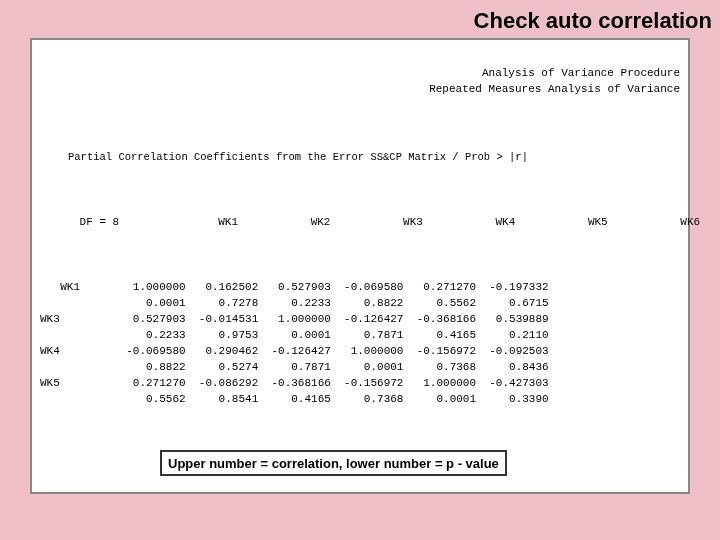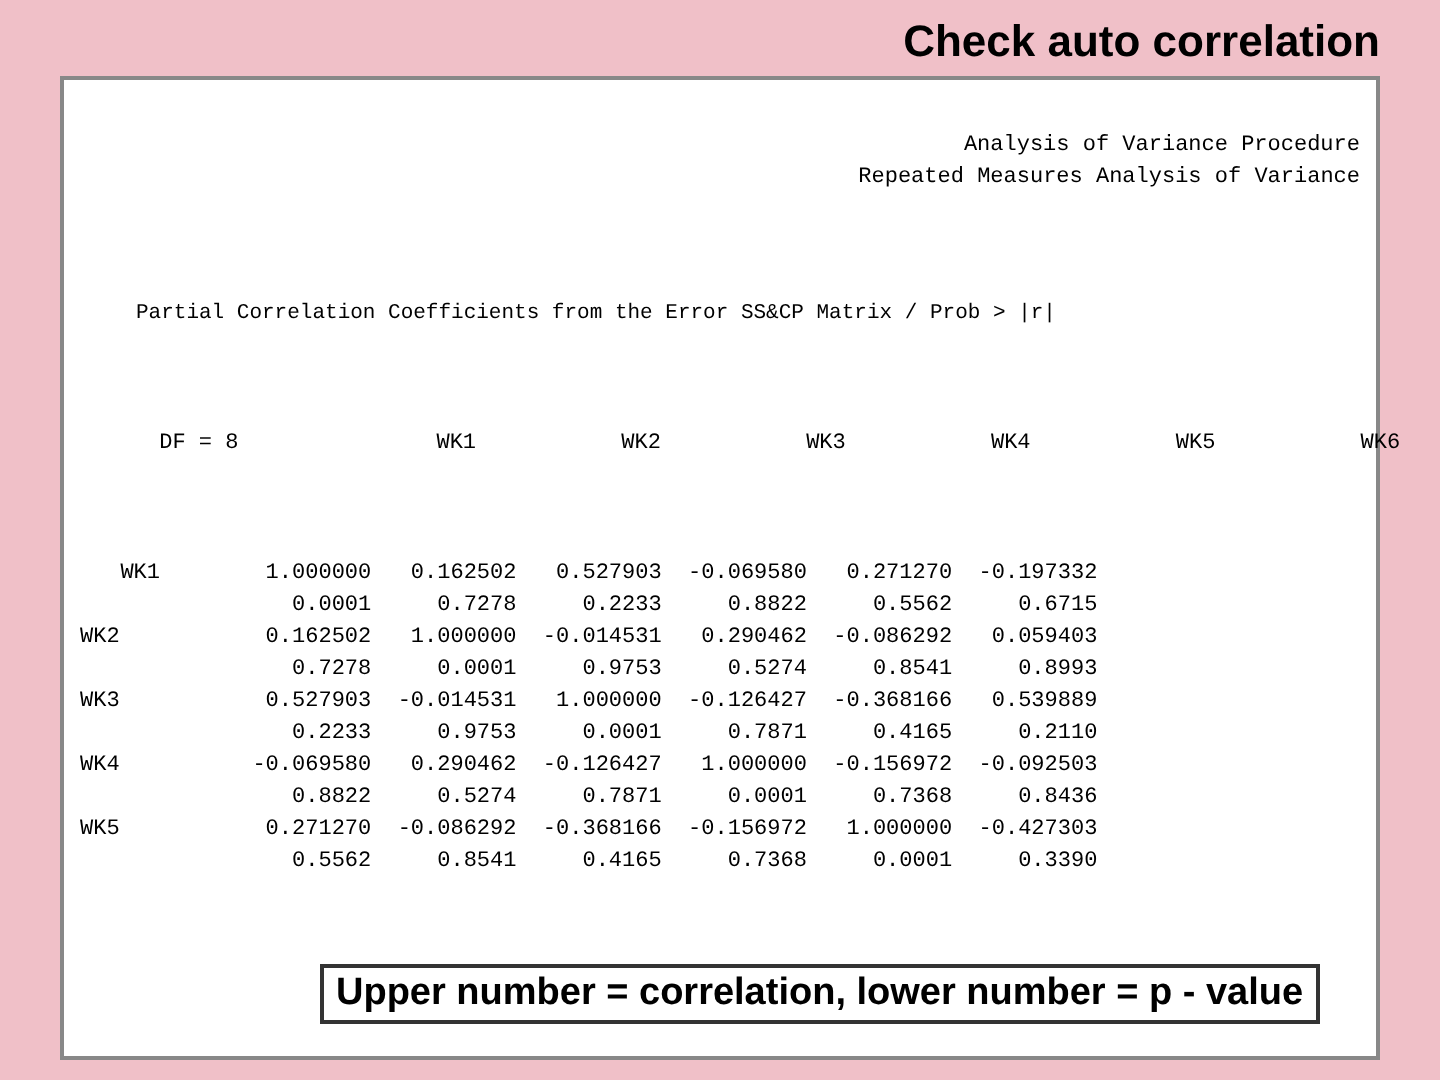--- a/index.html
+++ b/index.html
@@ -9,21 +9,21 @@
       background: #f0c0c8;
       font-family: Arial, sans-serif;
       position: relative;
       overflow: hidden;
     }
     .title {
       text-align: right;
       font-size: 22px;
       font-weight: bold;
       color: #000;
-      padding: 8px 30px 4px 0;
+      padding: 8px 8px 4px 0;
     }
     .main-box {
       background: white;
       border: 2px solid #888;
       margin: 0 30px;
       padding: 10px 8px;
     }
     .mono {
       font-family: 'Courier New', Courier, monospace;
       font-size: 11px;
@@ -33,21 +33,21 @@
     }
     .annotation-box {
       border: 2px solid #333;
       display: inline-block;
       padding: 2px 6px;
       margin: 6px 0 4px 0;
       background: white;
     }
     .annotation-text {
       font-family: Arial, sans-serif;
-      font-size: 19px;
+      font-size: 13px;
       font-weight: bold;
       color: #000;
     }
   </style>
 </head>
 <body>
 
 <div class="title">Check auto correlation</div>
 
 <div class="main-box">
@@ -55,22 +55,21 @@
     <span>Analysis of Variance Procedure</span>
 <span>Repeated Measures Analysis of Variance</span>
   </div>
 
   <div class="mono" style="margin-top:4px;">
     <div style="font-size:10.5px;margin-left:28px;">Partial Correlation Coefficients from the Error SS&amp;CP Matrix / Prob &gt; |r|</div>
     <div style="margin-top:2px;">
       <span>DF = 8</span><span>               WK1           WK2           WK3           WK4           WK5           WK6</span>
     </div>
     <div style="margin-top:2px;" id="corr-rows-container"><div style="font-family: &quot;Courier New&quot;, Courier, monospace; font-size: 11px; line-height: 1.45; white-space: pre;"><span style="display:inline-block;width:40px;text-align:right;">WK1</span>        1.000000   0.162502   0.527903  -0.069580   0.271270  -0.197332
-<span style="display:inline-block;width:40px;"> </span>          0.0001     0.7278     0.2233     0.8822     0.5562     0.6715</div><div style="font-family: &quot;Courier New&quot;, Courier, monospace; font-size: 11px; line-height: 1.45; white-space: pre;"><span style="display:inline-block;width:40px;">WK2</span>        0.162502   1.000000  -0.014531   0.290462  -0.086292   0.059403
-<span style="display:inline-block;width:40px;"> </span>          0.7278     0.0001     0.9753     0.5274     0.8541     0.8993</div><div style="font-family: &quot;Courier New&quot;, Courier, monospace; font-size: 11px; line-height: 1.45; white-space: pre;"><span style="display:inline-block;width:40px;">WK3</span>        0.527903  -0.014531   1.000000  -0.126427  -0.368166   0.539889
+<span style="display:inline-block;width:40px;"> </span>          0.0001     0.7278     0.2233     0.8822     0.5562     0.6715</div><div style="font-family: &quot;Courier New&quot;, Courier, monospace; font-size: 11px; line-height: 1.45; white-space: pre;"><span style="display:inline-block;width:40px;">WK3</span>        0.527903  -0.014531   1.000000  -0.126427  -0.368166   0.539889
 <span style="display:inline-block;width:40px;"> </span>          0.2233     0.9753     0.0001     0.7871     0.4165     0.2110</div><div style="font-family: &quot;Courier New&quot;, Courier, monospace; font-size: 11px; line-height: 1.45; white-space: pre;"><span style="display:inline-block;width:40px;">WK4</span>       -0.069580   0.290462  -0.126427   1.000000  -0.156972  -0.092503
 <span style="display:inline-block;width:40px;"> </span>          0.8822     0.5274     0.7871     0.0001     0.7368     0.8436</div><div style="font-family: &quot;Courier New&quot;, Courier, monospace; font-size: 11px; line-height: 1.45; white-space: pre;"><span style="display:inline-block;width:40px;">WK5</span>        0.271270  -0.086292  -0.368166  -0.156972   1.000000  -0.427303
 <span style="display:inline-block;width:40px;"> </span>          0.5562     0.8541     0.4165     0.7368     0.0001     0.3390</div></div>
   </div>
 
   <div style="margin: 4px 0 2px 120px;">
     <div class="annotation-box">
       <span class="annotation-text">Upper number = correlation, lower number =  p - value</span>
     </div>
   </div>

